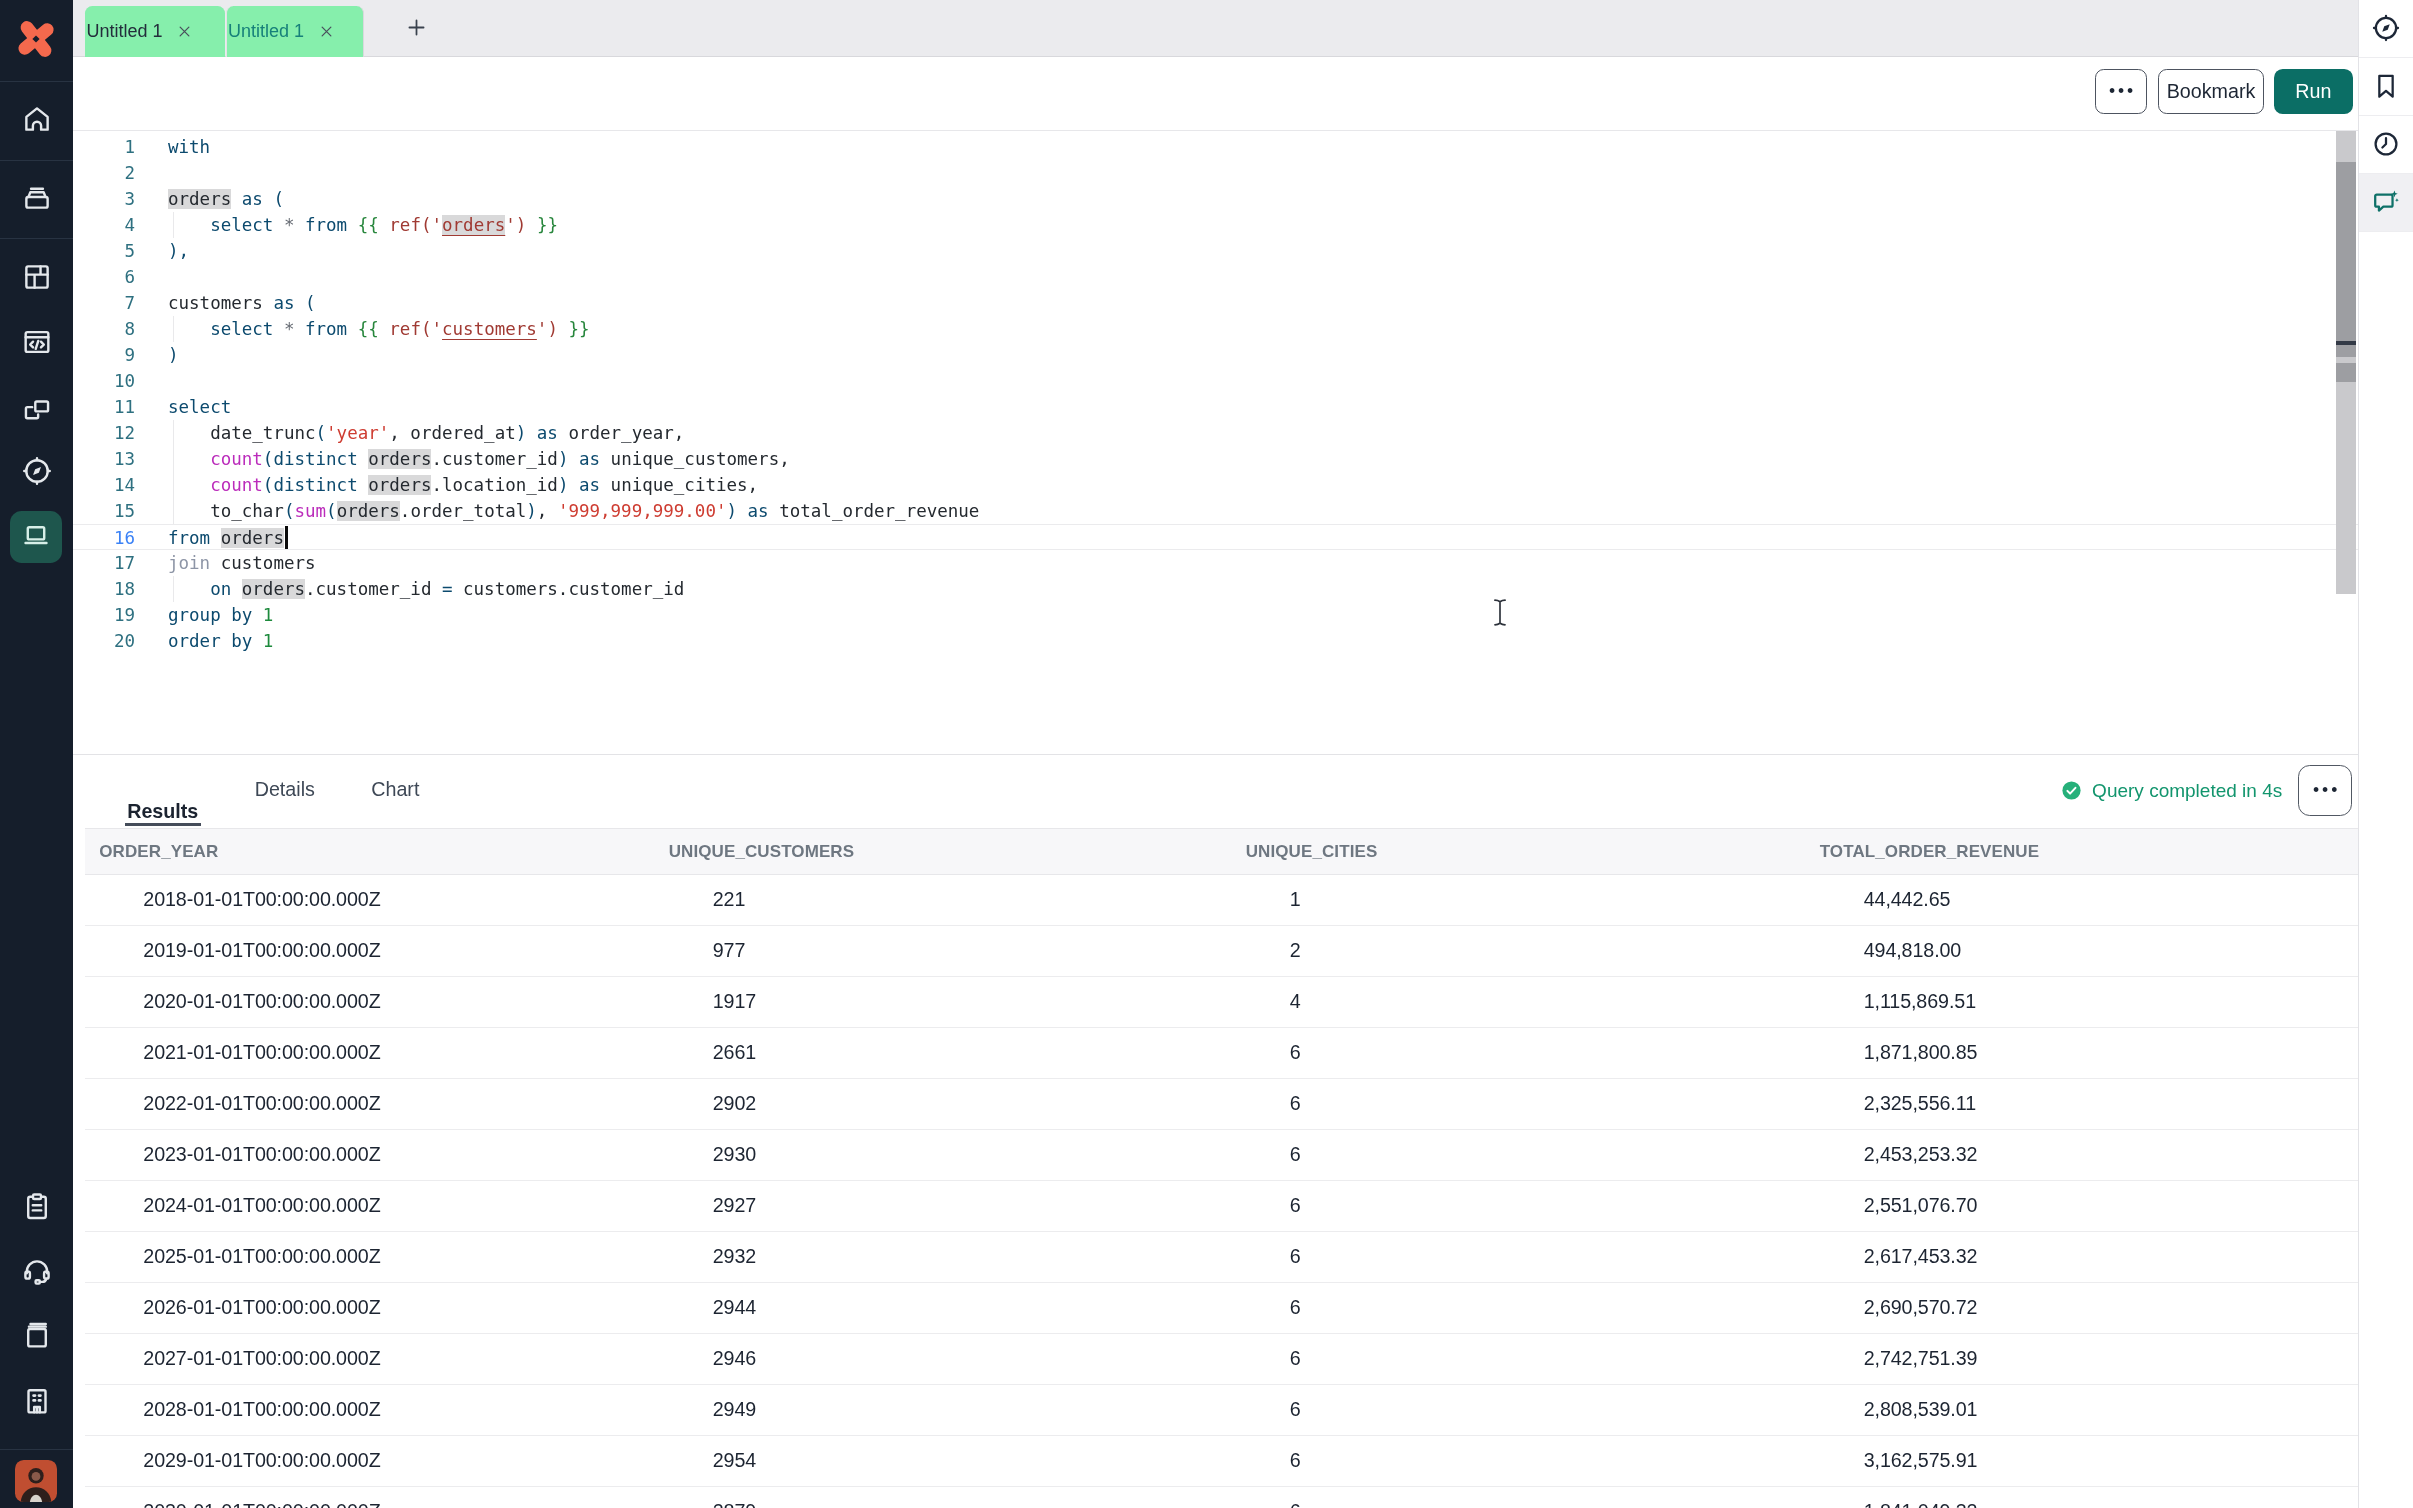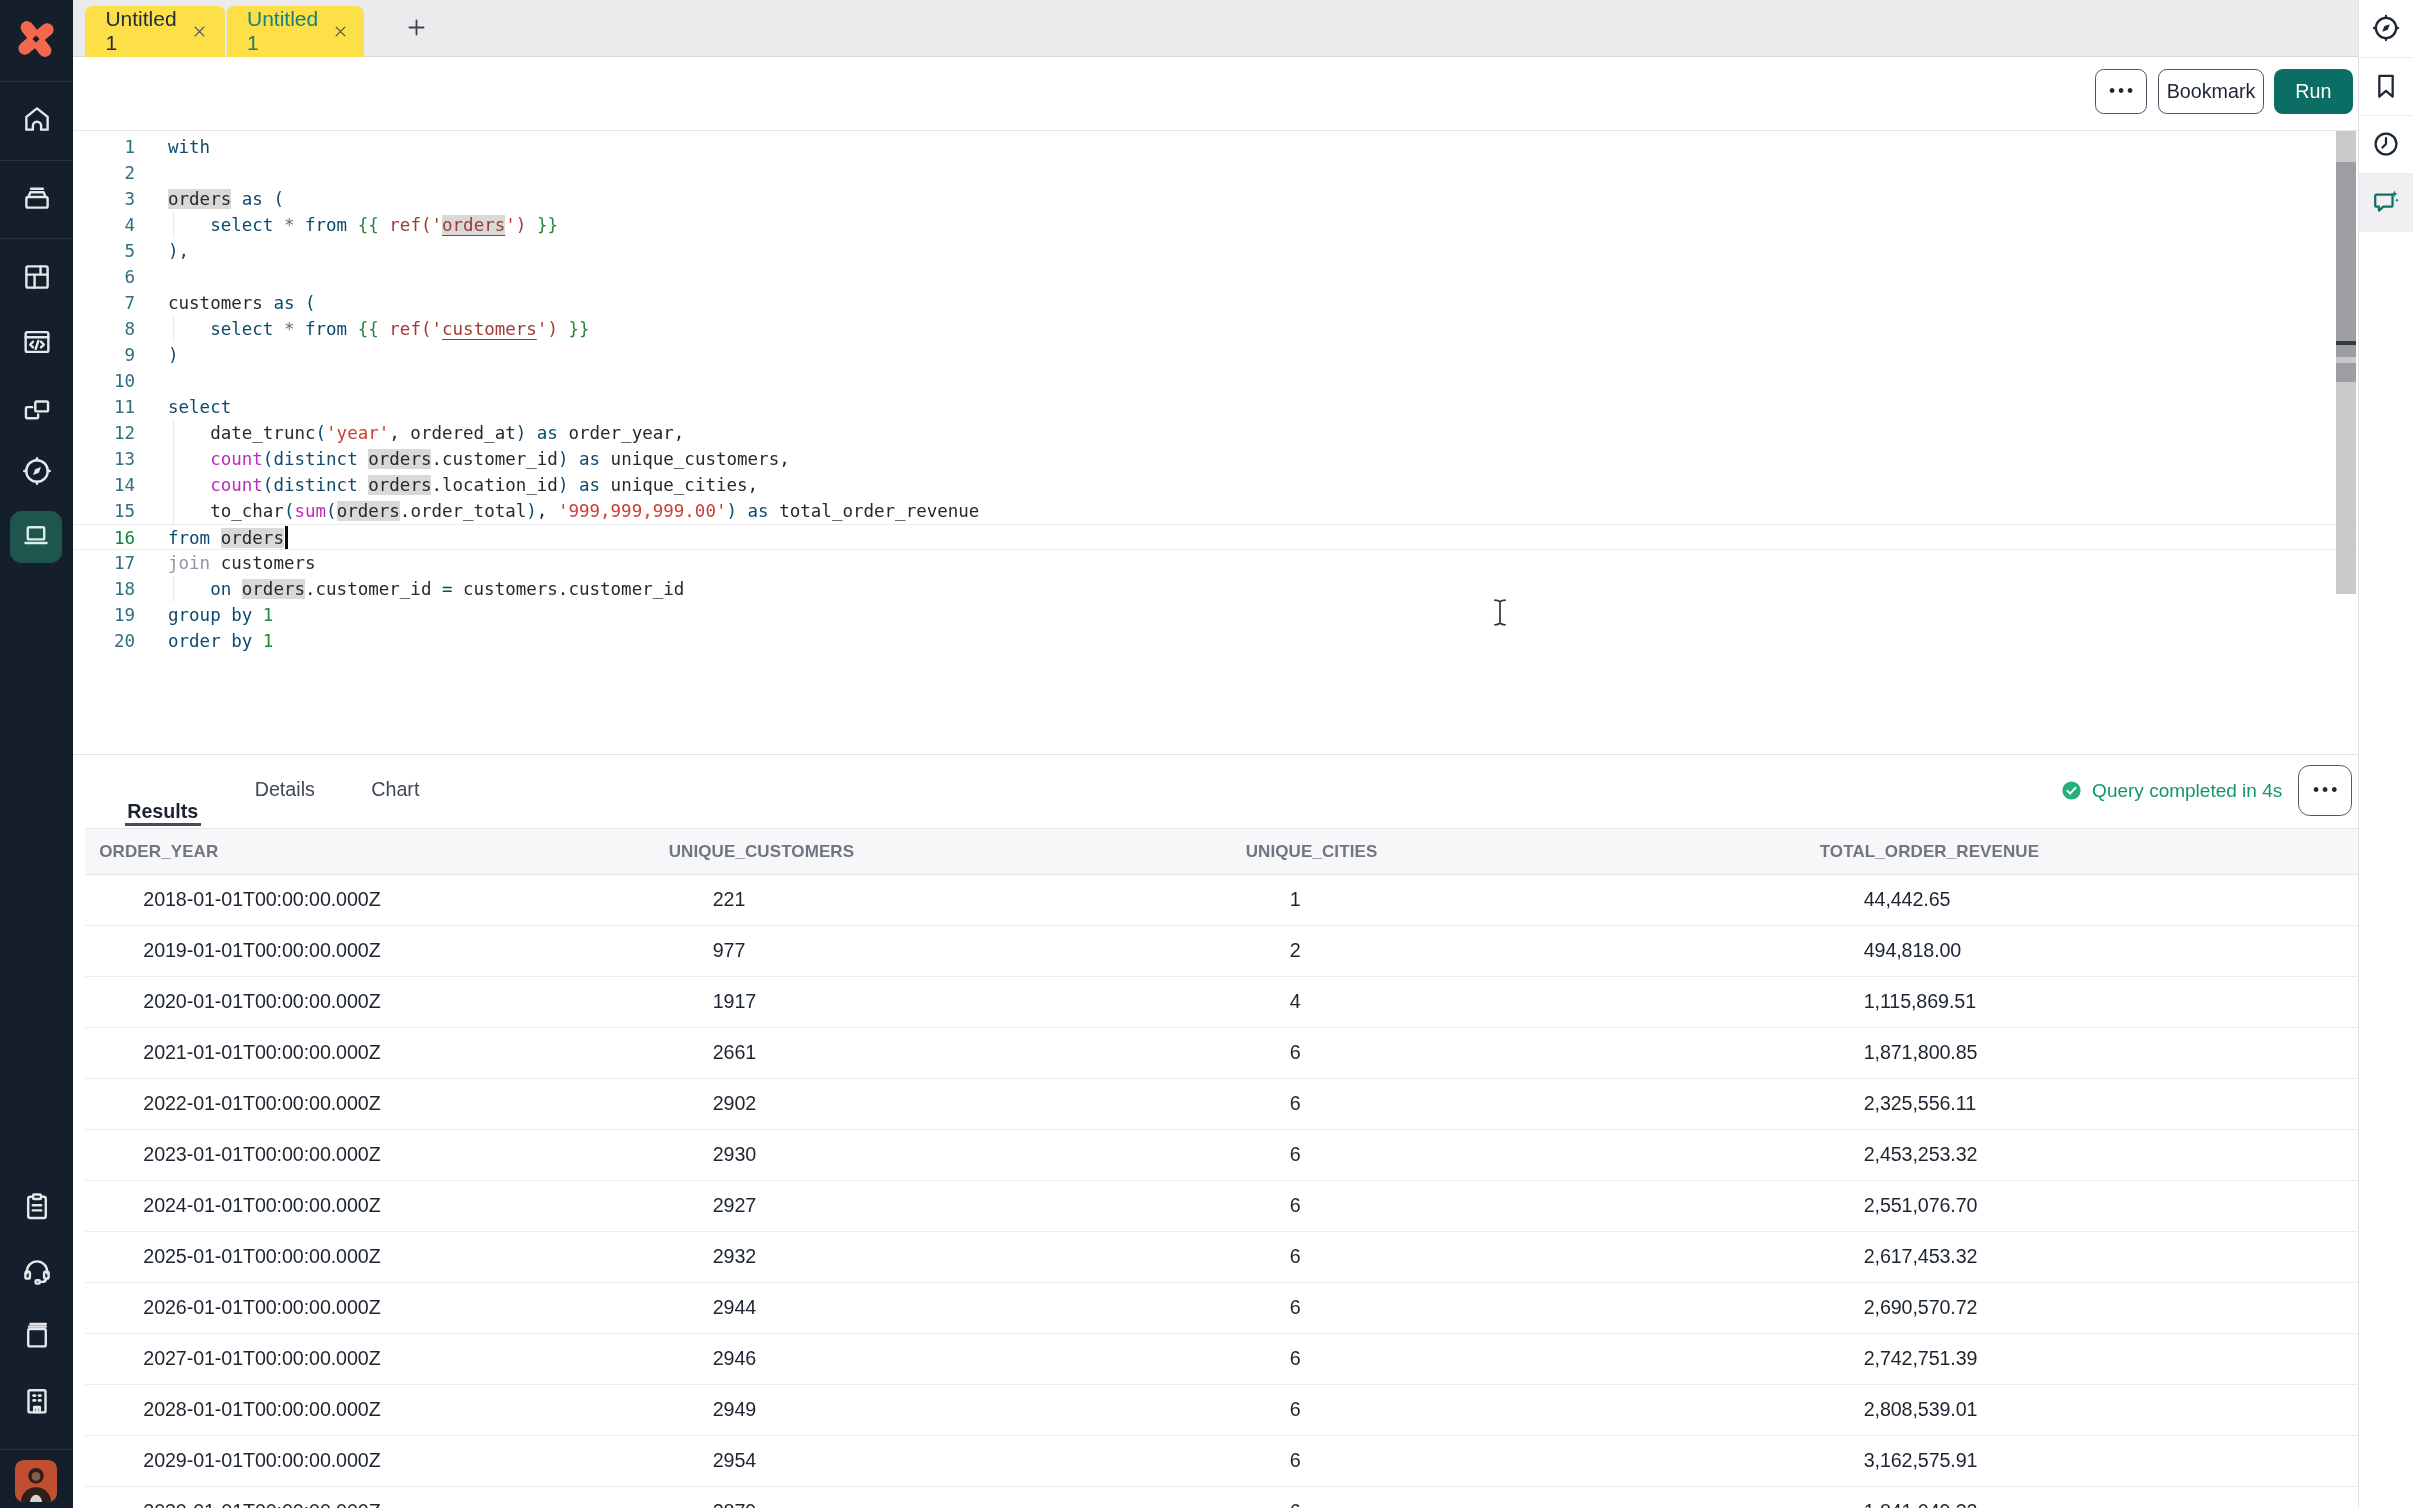--- a/index.html
+++ b/index.html
@@ -15,21 +15,21 @@
   .logo-wrap{position:absolute;left:12.4px;top:14.6px;width:48px;height:48px;}
   .avatar{position:absolute;left:15.3px;top:1460px;width:42px;height:42px;border-radius:8.7px;overflow:hidden;}
   
   .rsb{position:absolute;right:0;top:0;width:55px;height:1508px;background:#fff;border-left:0.7px solid #e2e2e6;box-sizing:border-box;}
   .rcell{height:57px;border-bottom:0.7px solid #ededf0;display:flex;align-items:center;justify-content:center;color:#1d2737;cursor:pointer;}
   .rcell svg{width:32px;height:32px;}
   .rcell.active{background:#f0f0f3;color:#0e7168;}
   
   .main{position:absolute;left:73px;top:0;right:55px;bottom:0;}
   .tabbar{position:relative;height:57px;background:#ebebee;border-bottom:0.7px solid #d8d8dc;box-sizing:border-box;}
-  .tab{position:absolute;top:5.8px;height:51px;background:#fde047;border-radius:7.3px 7.3px 0 0;display:flex;align-items:center;padding:0 20px;font-size:21px;box-sizing:border-box;cursor:pointer;}
+  .tab{position:absolute;top:5.8px;height:51px;background:#86efac;border-radius:7.3px 7.3px 0 0;display:flex;align-items:center;padding:0 1px;font-size:18px;box-sizing:border-box;cursor:pointer;}
   .tab .close{margin-left:13px;color:#49505c;display:flex;}
   .tab .close svg{width:19px;height:19px;}
   #tab-1{left:12.4px;width:140px;color:#232d3b;}
   #tab-2{left:153px;width:138px;color:#17807a;border-left:0.7px solid #e4e4e7;border-right:0.7px solid #d9d9dd;}
   .newtab{position:absolute;left:329px;top:14px;width:29px;height:29px;color:#3a424e;display:flex;align-items:center;justify-content:center;cursor:pointer;}
   .newtab svg{width:25px;height:25px;}
   .toolbar{position:relative;height:74px;background:#fff;border-bottom:0.7px solid #e7e7ea;box-sizing:border-box;}
   .btn{position:absolute;top:11.7px;height:45px;border-radius:8.7px;font-size:19.7px;display:flex;align-items:center;justify-content:center;box-sizing:border-box;cursor:pointer;}
   .btn.outline{border:1.5px solid #4d5460;color:#1d2634;background:#fff;}
   .dots{letter-spacing:2.9px;font-size:17.5px;padding-left:2.9px;}
@@ -38,21 +38,21 @@
   #run-btn{right:5.1px;width:79px;background:#0b6e65;color:#fff;}
   
   .editor{position:absolute;top:131px;left:0;right:0;height:623px;background:#fff;overflow:hidden;padding-top:2.9px;}
   .code-line{position:relative;height:26px;}
   .ln{position:absolute;left:0;top:0;width:62px;text-align:right;color:#2e7080;
       font-family:"DejaVu Sans Mono",monospace;font-size:17.5px;line-height:26px;}
   .ct{position:absolute;left:95px;top:0;white-space:pre;
       font-family:"DejaVu Sans Mono",monospace;font-size:17.5px;line-height:26px;color:#24292f;}
   .code-line.indent::before{content:"";position:absolute;left:100px;top:0;bottom:0;width:0.7px;background:#e9e9eb;}
   .code-line.active{border-top:0.7px solid #ebebed;border-bottom:0.7px solid #ebebed;box-sizing:border-box;}
-  .code-line.active .ln{color:#15803d;}
+  .code-line.active .ln{color:#3b82f6;}
   .tok-kw{color:#0c4a6e;}
   .tok-kwm{color:#8d95a6;}
   .tok-id{color:#24292f;}
   .tok-str{color:#ce3c31;}
   .tok-ref{color:#a03a33;}
   .tok-jinja{color:#27863c;}
   .tok-fn{color:#bb2cbb;}
   .tok-num{color:#1d8a3c;}
   .tok-star{color:#666b73;}
   .tok-hl{background:#d9d9da;}

